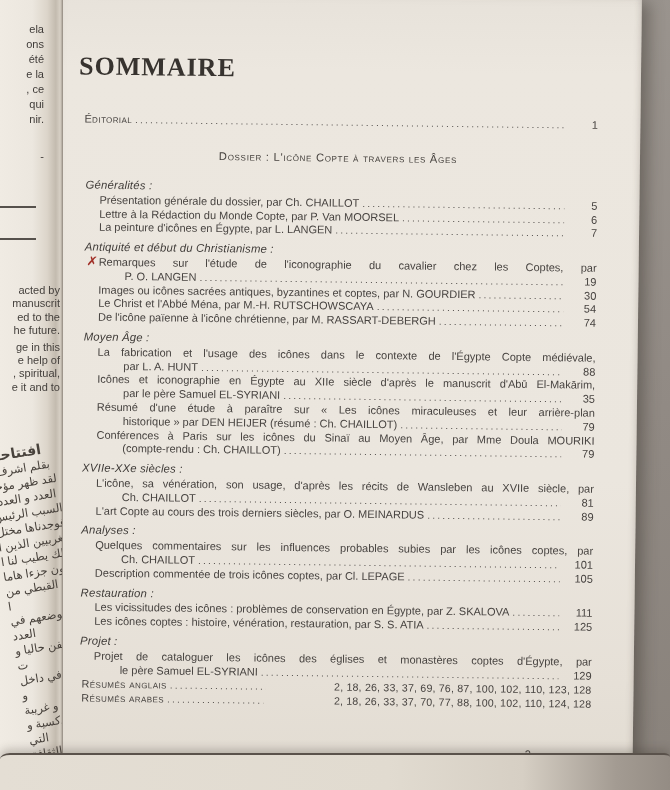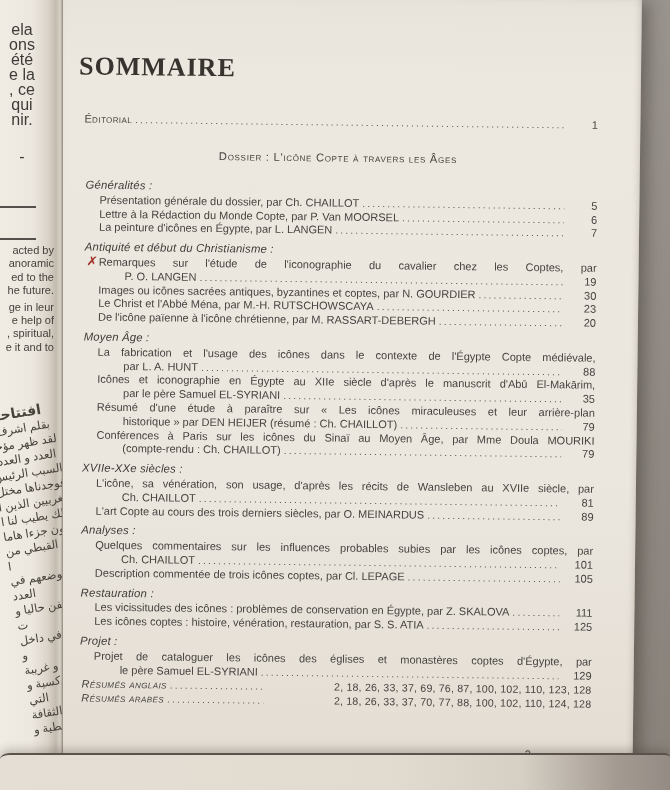--- a/index.html
+++ b/index.html
@@ -48,36 +48,36 @@
   }
   .leader{flex:1 1 auto;overflow:hidden;white-space:nowrap;min-width:10px;margin:0 3px;}
   .leader::after{
     content:"......................................................................................................................................";
     letter-spacing:2.1px;font-size:10.5px;color:#575350;
   }
   .leader.short{flex:0 0 96px;}
   .pg{flex:0 0 30px;text-align:right;white-space:nowrap;}
   #resumes{margin-top:1px;}
   .rrow{display:flex;align-items:baseline;padding-left:10px;font-size:10.8px;line-height:13.8px;}
-  .rlabel{font-style:italic;letter-spacing:.4px;white-space:nowrap;}
+  .rlabel{letter-spacing:.4px;white-space:nowrap;}
   .rpages{flex:1 1 auto;text-align:right;white-space:nowrap;font-size:10.6px;letter-spacing:.2px;}
   .folio{position:absolute;left:488px;top:752px;font-size:11px;color:#4a4643;}
 
   
   .left-page{
     position:absolute;left:0;top:0;width:62px;height:790px;z-index:3;overflow:hidden;
     background:linear-gradient(90deg,#f0ebe3 0%,#ece7df 52%,#dcd5ca 76%,#c3bbaf 90%,#d7d0c5 97%,#b0a89d 100%);
     border-right:1px solid #9e968c;
   }
-  .fr-frags{margin-top:22px;text-align:center;padding-right:18px;font-size:16px;line-height:15px;color:#3f3b38;}
+  .fr-frags{margin-top:22px;text-align:right;padding-right:18px;font-size:11px;line-height:15px;color:#3f3b38;}
   .fr-frags div:last-child{margin-top:22px;}
   .rule{position:absolute;left:0;width:36px;height:2px;background:#56514c;}
   .rule.r1{top:206px;}
   .rule.r2{top:238px;}
-  .en-frags{margin-top:80px;text-align:right;padding-right:8px;font-size:11px;line-height:13.4px;color:#45413d;}
+  .en-frags{margin-top:120px;text-align:right;padding-right:2px;font-size:11px;line-height:13.4px;color:#45413d;}
   .en-frags div.gap{margin-top:3px;}
   .ar-block{
     margin-top:42px;position:relative;left:-20px;width:84px;
     transform:rotate(-9deg);transform-origin:100% 0;
     direction:rtl;text-align:left;color:#48423c;
   }
   .ar-title{font-weight:bold;font-size:14px;line-height:18px;padding-left:4px;}
   .ar-frags{font-size:11.5px;line-height:15px;padding-left:2px;}
 
   
@@ -102,24 +102,24 @@
         <div>e la</div>
         <div>, ce</div>
         <div>qui</div>
         <div>nir.</div>
         <div>-</div>
       </div>
     <div class="rule r1"></div>
     <div class="rule r2"></div>
     <div class="en-frags" id="en-frags">
         <div>acted by</div>
-        <div>anoramic</div>
+        <div>manuscrit</div>
         <div>ed to the</div>
         <div>he future.</div>
-        <div class="gap">ge in leur</div>
+        <div class="gap">ge in this</div>
         <div>e help of</div>
         <div>, spiritual,</div>
         <div>e it and to</div>
       </div>
     <div class="ar-block">
       <div class="ar-title">افتتاحية</div>
       <div class="ar-frags" id="ar-frags">
           <div>بقلم اشرف و</div>
           <div>لقد ظهر مؤخر</div>
           <div>العدد و العدد ا</div>
@@ -190,28 +190,28 @@
               <div class="eline last">
                 <span class="txt">Images ou icônes sacrées antiques, byzantines et coptes, par N. GOURDIER</span>
                 <span class="leader"></span>
                 <span class="pg">30</span>
               </div>
             </div>
             <div class="entry">
               <div class="eline last">
                 <span class="txt">Le Christ et l'Abbé Ména, par M.-H. RUTSCHOWSCAYA</span>
                 <span class="leader"></span>
-                <span class="pg">23</span>
+                <span class="pg">54</span>
               </div>
             </div>
             <div class="entry">
               <div class="eline last">
                 <span class="txt">De l'icône païenne à l'icône chrétienne, par M. RASSART-DEBERGH</span>
                 <span class="leader"></span>
-                <span class="pg">20</span>
+                <span class="pg">74</span>
               </div>
             </div>
           </div>
           <div class="section">
             <div class="heading">Moyen Âge :</div>
             <div class="entry">
               <div class="eline jl"><span>La fabrication et l'usage des icônes dans le contexte de l'Égypte Copte médiévale,</span></div>
               <div class="eline last cont">
                 <span class="txt">par L. A. HUNT</span>
                 <span class="leader"></span>

